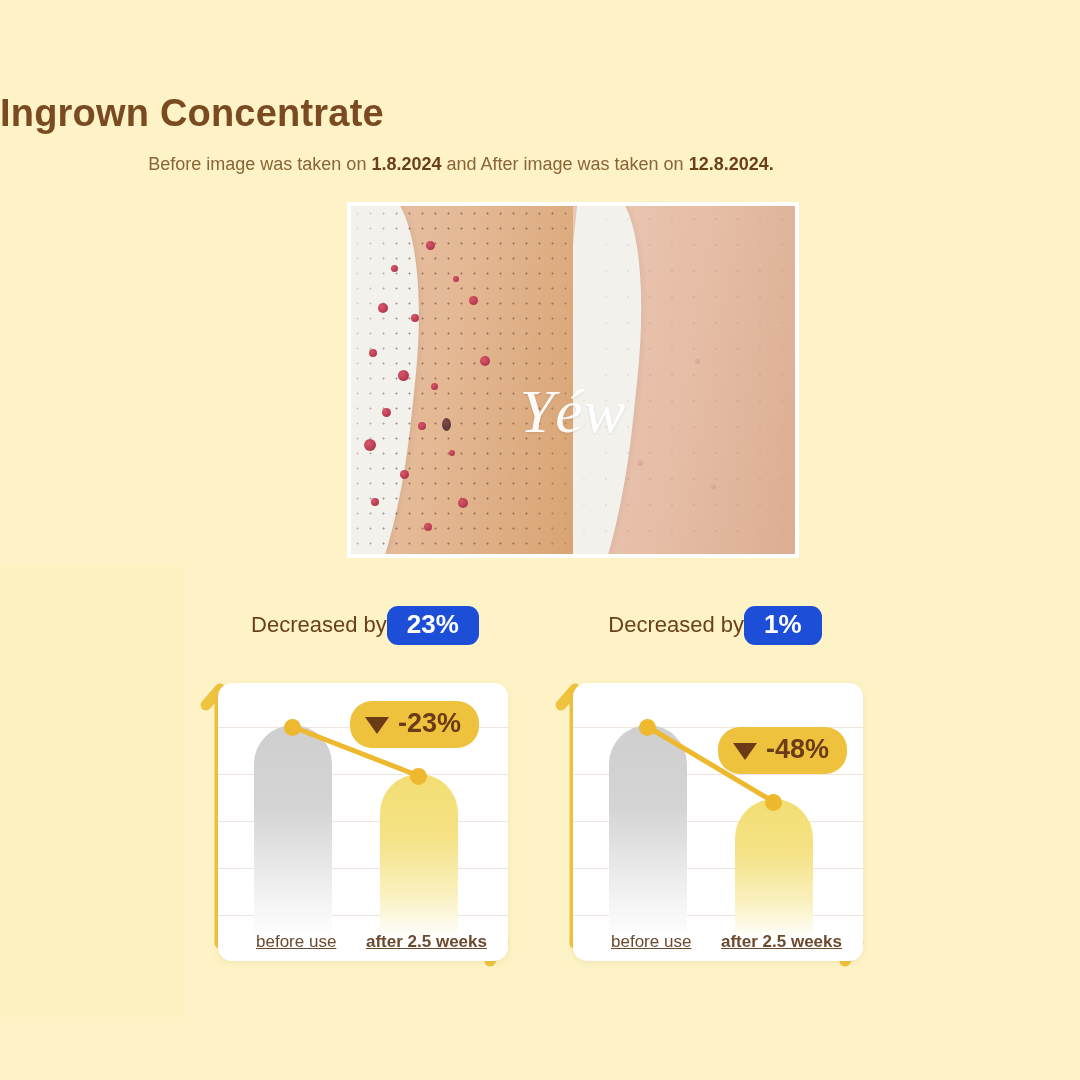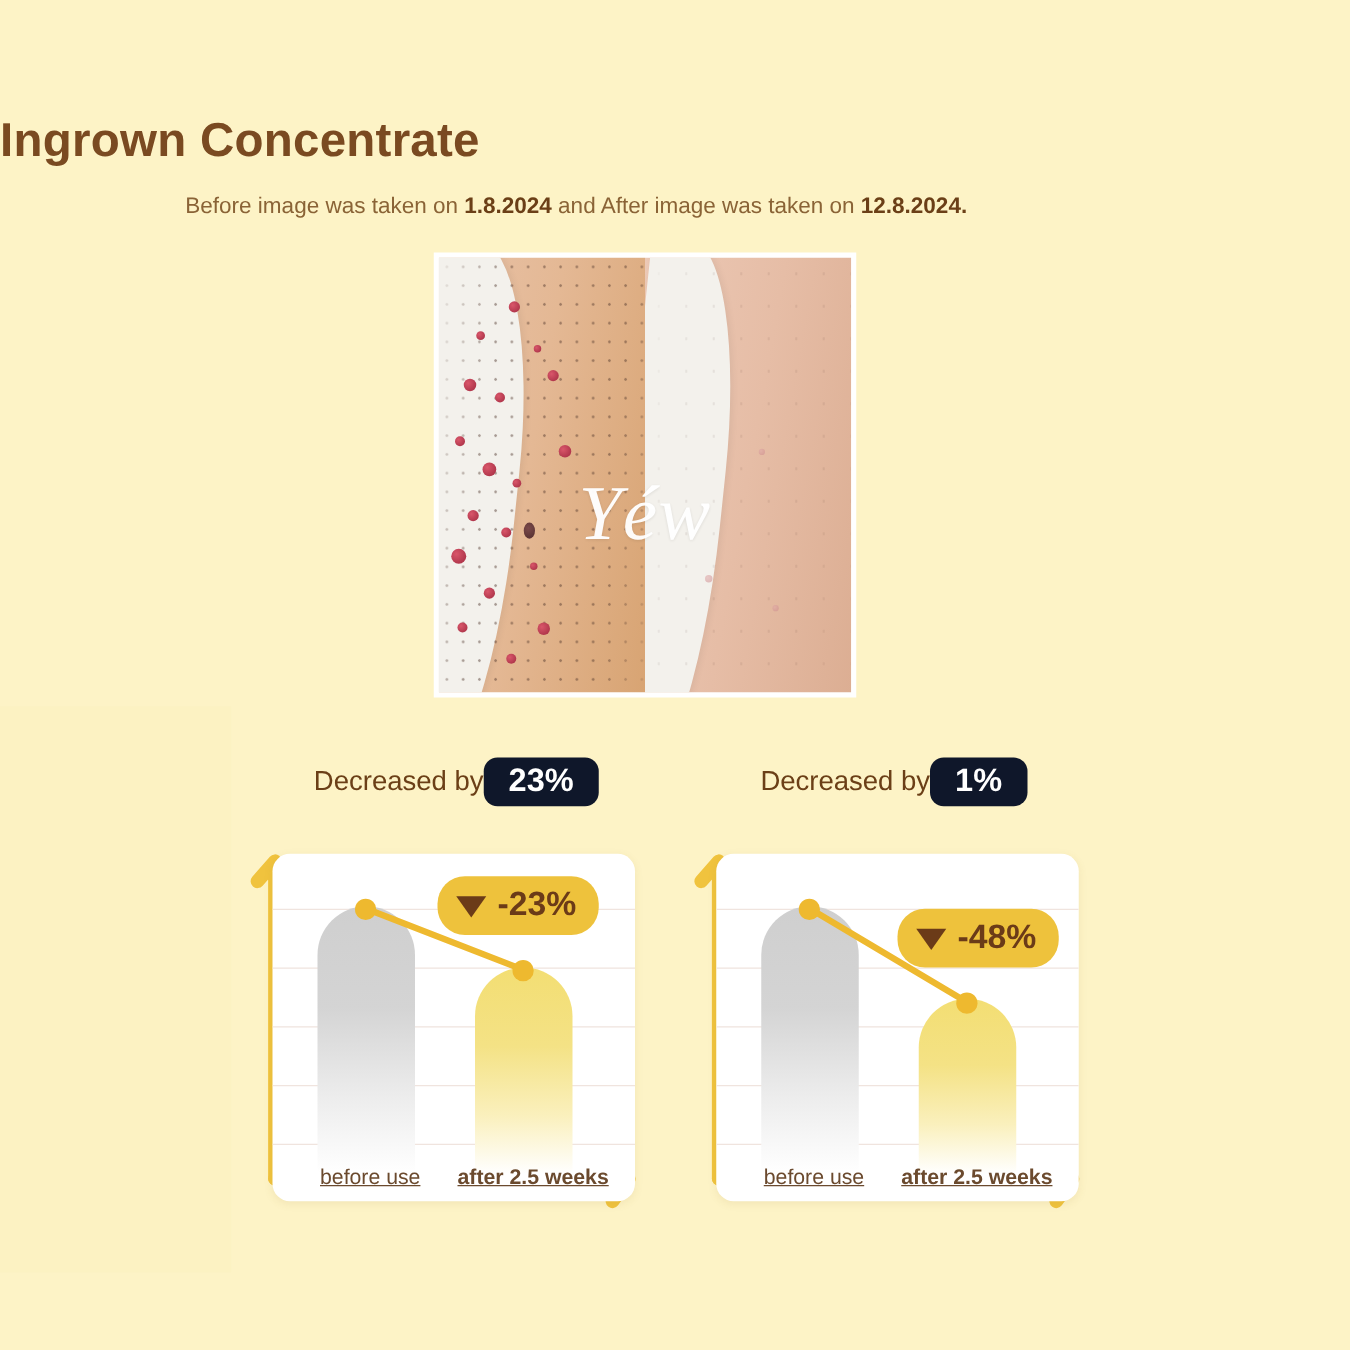--- a/index.html
+++ b/index.html
@@ -25,21 +25,21 @@
     color: #7a4a21;
   }
   .subtitle {
     position: absolute; left: 0; top: 154px; width: 896px;
     text-align: center; font-size: 18px; color: #8a6336; white-space: nowrap; margin-left: 13px;
   }
   .subtitle b { color: #6b3f17; font-weight: 700; }
 
   
   .photo-frame {
-    position: absolute; left: 347px; top: 202px; width: 338px; height: 356px;
+    position: absolute; left: 347px; top: 202px; width: 452px; height: 356px;
     background: #ffffff; padding: 4px;
   }
   .photo { position: relative; width: 100%; height: 100%; overflow: hidden; }
   .half { position: absolute; top: 0; height: 100%; width: 50%; overflow: hidden; }
   .half.before { left: 0; background: linear-gradient(100deg,#e8c2a8 0%, #e4b894 45%, #d8a473 100%); }
   .half.after  { left: 50%; background: linear-gradient(100deg,#ecc9b6 0%, #e6bda6 50%, #dcae93 100%); }
   
   .towel {
     position: absolute; left: -26px; top: -14px; width: 86px; height: 130%;
     background: #f3f1ec;
@@ -69,21 +69,21 @@
   
   .metric-head { position: absolute; width: 330px; text-align: center; }
   .metric-head .name {
     font-size: 25px; font-weight: 700; color: #6b3f17; white-space: nowrap;
   }
   .metric-head .row {
     margin-top: 6px; display: flex; align-items: center; justify-content: center; 
   }
   .metric-head .dec { font-size: 22px; color: #6b3f17; }
   .pct-pill {
-    background: #0f172a; color: #ffffff; font-size: 26px; font-weight: 700;
+    background: #1d4ed8; color: #ffffff; font-size: 26px; font-weight: 700;
     border-radius: 11px; padding: 3px 20px 5px; line-height: 1.18;
   }
 
   
   .chart-wrap { position: absolute; width: 330px; height: 300px; }
   .bracket { position: absolute; inset: 0; pointer-events: none; }
   .card {
     position: absolute; left: 20px; top: 8px; width: 290px; height: 278px;
     background: #ffffff; border-radius: 14px;
     box-shadow: 0 2px 7px rgba(150,120,40,.10);

